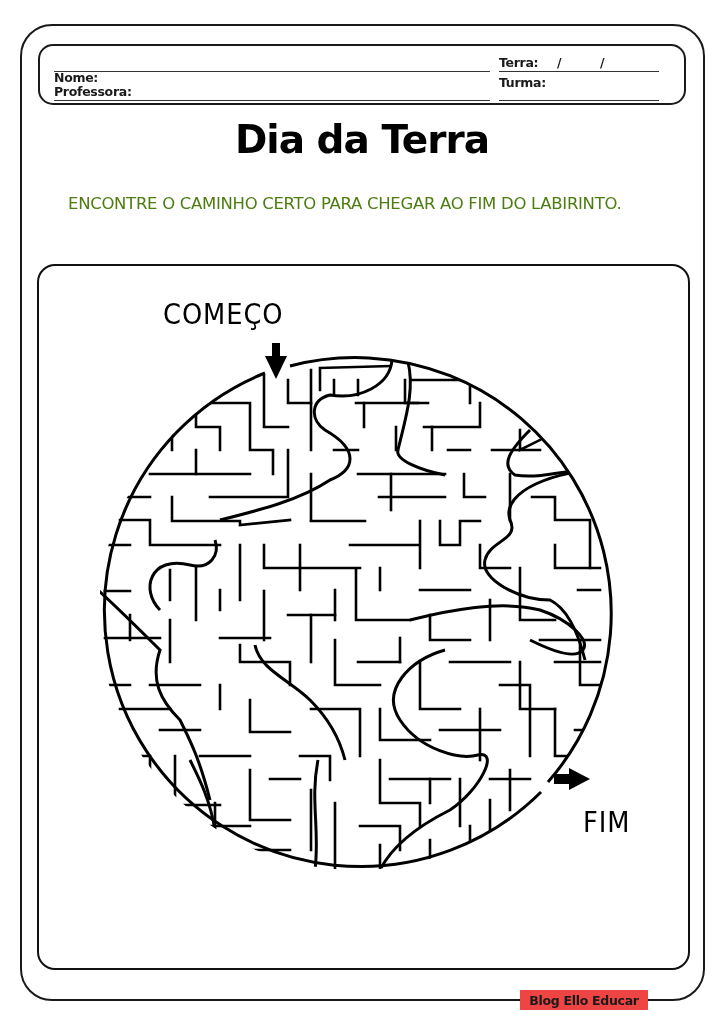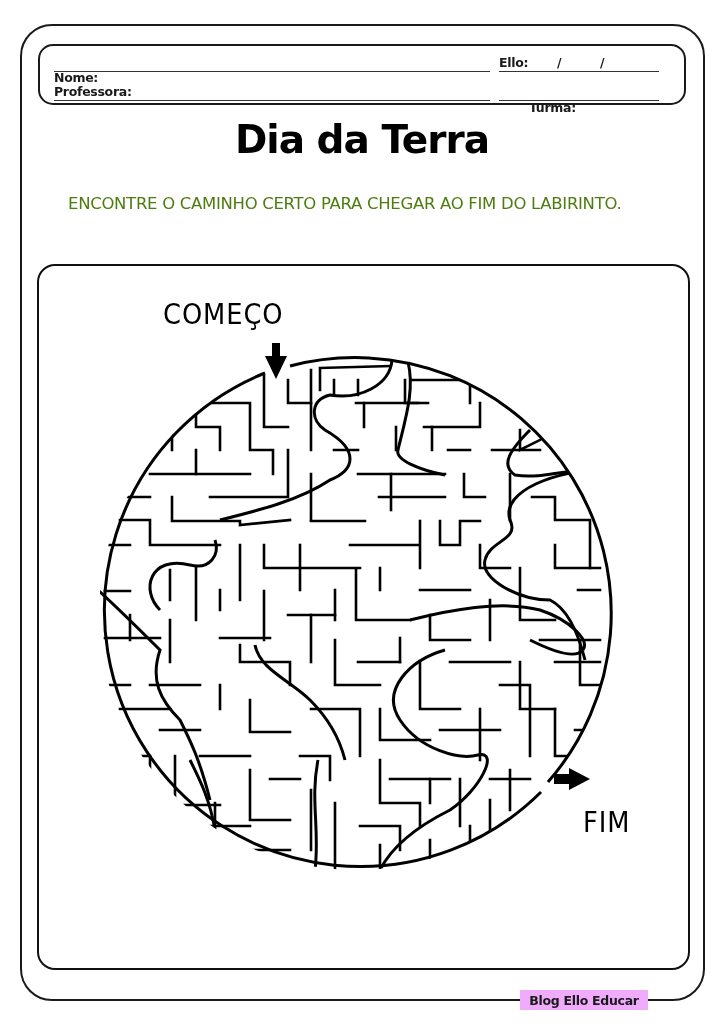--- a/index.html
+++ b/index.html
@@ -5,21 +5,21 @@
   * { box-sizing: border-box; margin: 0; padding: 0; }
   html, body { width: 724px; height: 1024px; background: #ffffff; overflow: hidden; }
   body { position: relative; font-family: "DejaVu Sans", sans-serif; color: #111; }
 
   .outer-frame {
     position: absolute; left: 20px; top: 24px; width: 685px; height: 977px;
     border: 2px solid #1a1a1a; border-radius: 32px;
   }
   .footer-gap {
     position: absolute; left: 520px; top: 990px; width: 128px; height: 20px;
-    background: #f0abfc; display: flex; align-items: center; justify-content: center;
+    background: #ef4444; display: flex; align-items: center; justify-content: center;
   }
   .footer-text {
     font-family: "DejaVu Sans", sans-serif; font-weight: bold; font-size: 12.5px;
     color: #1a1a1a; letter-spacing: -0.3px; white-space: nowrap;
   }
 
   .header-box {
     position: absolute; left: 38px; top: 44px; width: 648px; height: 61px;
     border: 2px solid #1a1a1a; border-radius: 15px;
   }
@@ -61,27 +61,27 @@
 <body>
 
 <div class="outer-frame"></div>
 <div class="footer-gap">
   <span class="footer-text">Blog Ello Educar</span>
 </div>
 
 <div class="header-box"></div>
 <span class="field" style="left:54px; top:70px;">Nome:</span>
 <div class="field-line" style="left:54px; top:71px; width:436px;"></div>
-<span class="field" style="left:499px; top:55px;">Ello:</span>
+<span class="field" style="left:499px; top:55px;">Terra:</span>
 <span class="field" style="left:557px; top:55px;">/</span>
 <span class="field" style="left:600px; top:55px;">/</span>
 <div class="field-line" style="left:499px; top:71px; width:160px;"></div>
 <span class="field" style="left:54px; top:84px;text-align:center;">Professora:</span>
 <div class="field-line" style="left:54px; top:100px; width:436px;"></div>
-<span class="field" style="left:499px; top:100px;margin-left:30px;">Turma:</span>
+<span class="field" style="left:499px; top:75px;">Turma:</span>
 <div class="field-line" style="left:499px; top:100px; width:160px;"></div>
 
 <div class="page-title">Dia da Terra</div>
 <div class="instructions">ENCONTRE O CAMINHO CERTO PARA CHEGAR AO FIM DO LABIRINTO.</div>
 
 <div class="maze-box"></div>
 <div class="start-label">COMEÇO</div>
 <div class="end-label">FIM</div>
 
 <svg class="maze-svg" width="724" height="1024" viewBox="0 0 724 1024">

